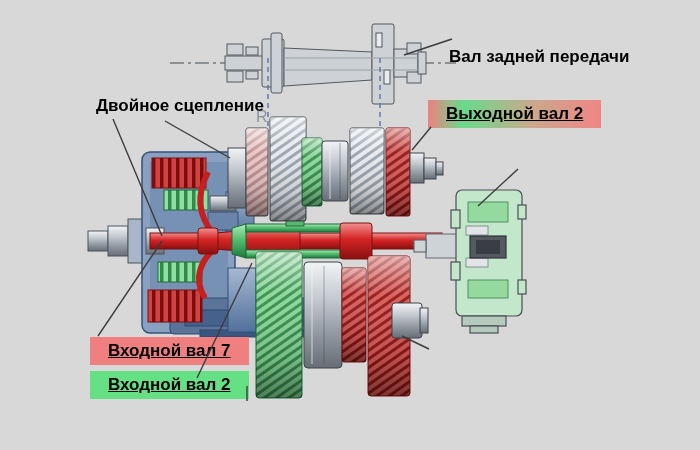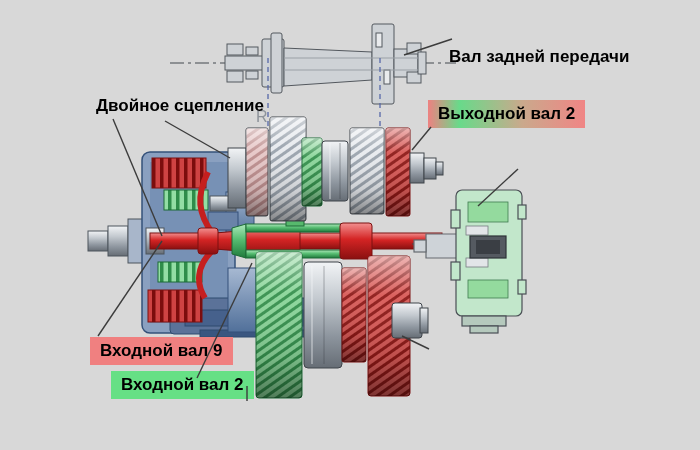--- a/index.html
+++ b/index.html
@@ -1,23 +1,23 @@
 <!DOCTYPE html>
 <html><head>
 <meta charset="utf-8">
 <style>
   html,body{margin:0;padding:0;background:#b9b9b9;font-family:"Liberation Sans",sans-serif;}
   #canvas{position:relative;width:700px;height:450px;background:#d8d8d8;overflow:hidden;margin:0 auto;}
   #gfx,#leaders{position:absolute;left:0;top:0;width:700px;height:450px;}
   #gfx{z-index:1;}
   #leaders{z-index:3;pointer-events:none;}
   .lbl{position:absolute;z-index:2;font-weight:bold;font-size:17px;line-height:22px;color:#000;white-space:nowrap;}
-  .boxed{padding:3px 10px;}
+  .boxed{padding:3px 18px;text-decoration:underline;}
   #lbl-in1{background:#f08080;}
-  #lbl-in2{background:#66e085;margin-left:21px;}
+  #lbl-in2{background:#66e085;}
   #lbl-out2{background:linear-gradient(90deg,#ee8181 0%,#68da8a 20%,#caa98c 60%,#f08585 100%);}
   #lbl-out1{background:linear-gradient(90deg,#7ce094 0%,#c9ad8d 45%,#f08282 88%,#f08282 100%);}
   #lbl-reverse{left:449px;top:27px;margin-top:19px;}
   #lbl-dual{left:96px;top:95px;}
   #lbl-out2{left:428px;top:100px;}
   #lbl-atf{left:519px;top:150px;}
   #lbl-in1{left:90px;top:337px;}
   #lbl-in2{left:90px;top:371px;}
   #lbl-out1{left:430px;top:336px;}
   #lbl-diff{left:244px;top:398px;}
@@ -199,21 +199,21 @@
       <rect x="470" y="236" width="36" height="22" fill="#555a61" stroke="#2e3237"></rect>
       <rect x="476" y="240" width="24" height="14" fill="#3a3e44" stroke="none"></rect>
       <rect x="462" y="316" width="44" height="10" fill="#b5c9bd"></rect>
       <rect x="470" y="326" width="28" height="7" fill="#b5c9bd"></rect>
     </g>
   </svg>
 
   <div class="lbl" id="lbl-reverse">Вал задней передачи</div>
   <div class="lbl" id="lbl-dual">Двойное сцепление</div>
   <div class="lbl boxed" id="lbl-out2">Выходной вал 2</div>
-  <div class="lbl boxed" id="lbl-in1">Входной вал 9</div>
+  <div class="lbl boxed" id="lbl-in1">Входной вал 7</div>
   <div class="lbl boxed" id="lbl-in2">Входной вал 2</div>
 
   <svg id="leaders" viewBox="0 0 700 450">
     <g stroke="#3c3c3c" stroke-width="1.4" fill="none">
       <line x1="452" y1="39" x2="404" y2="55"></line>
       <line x1="113" y1="119" x2="162" y2="236"></line>
       <line x1="165" y1="121" x2="230" y2="158"></line>
       <line x1="431" y1="127" x2="412" y2="150"></line>
       <line x1="518" y1="169" x2="478" y2="206"></line>
       <line x1="162" y1="241" x2="98" y2="336"></line>

